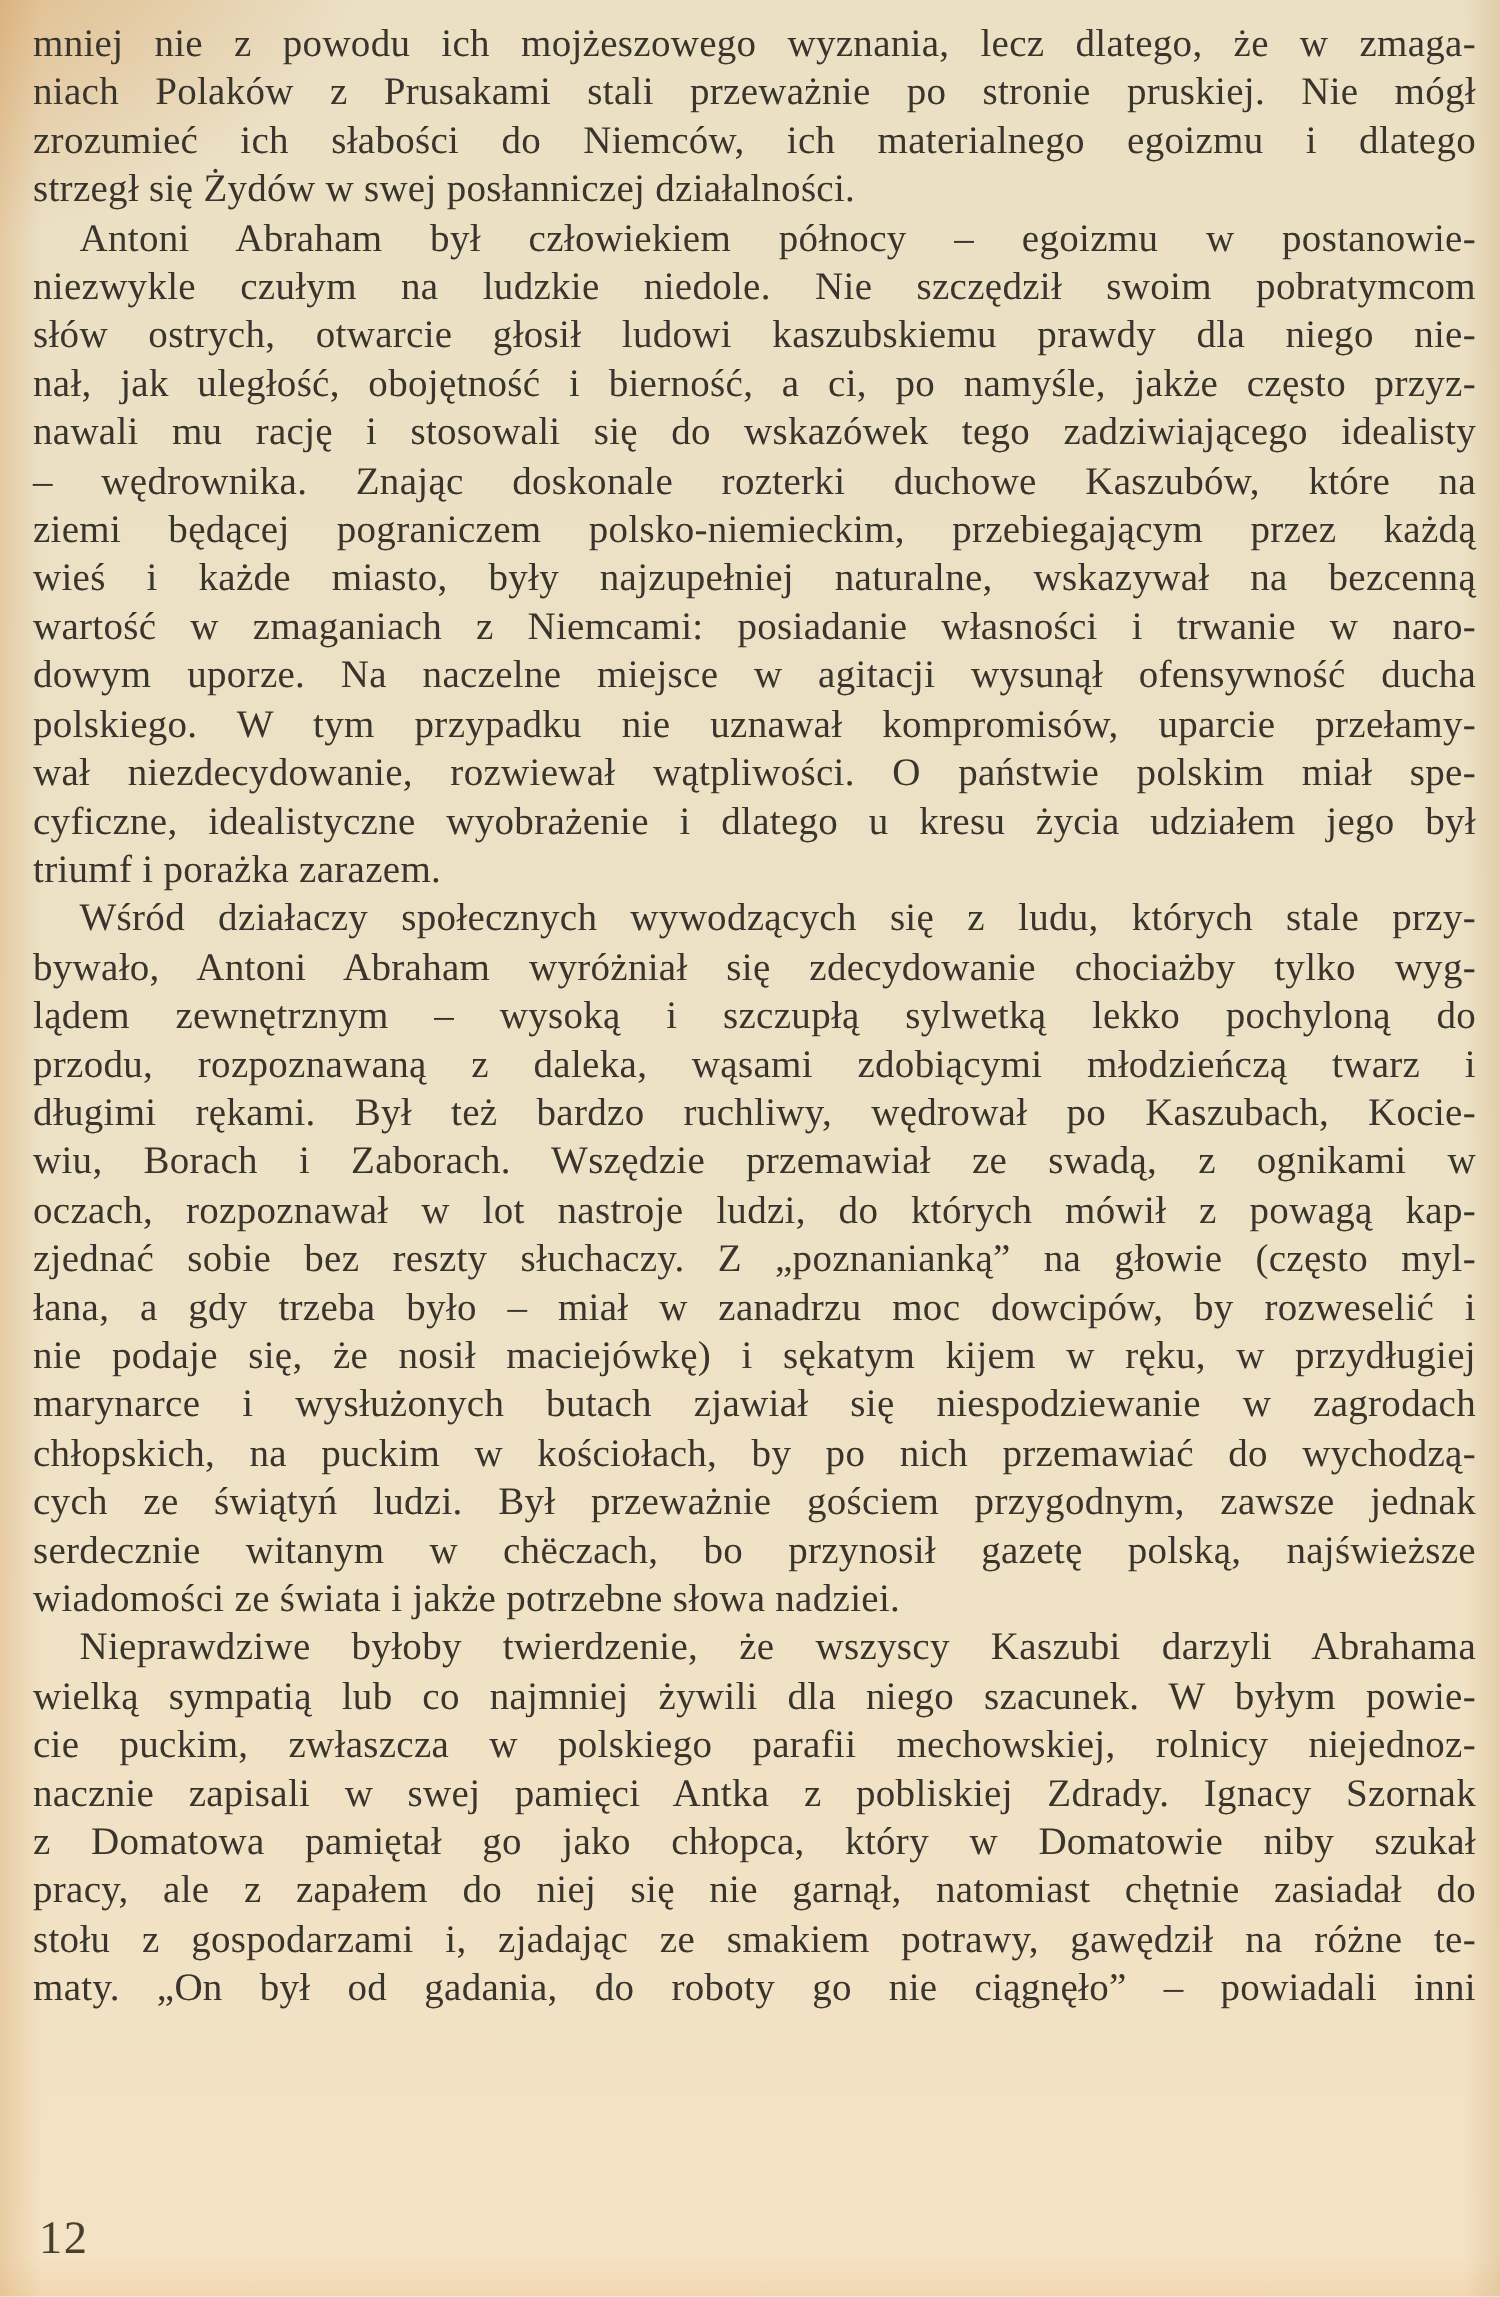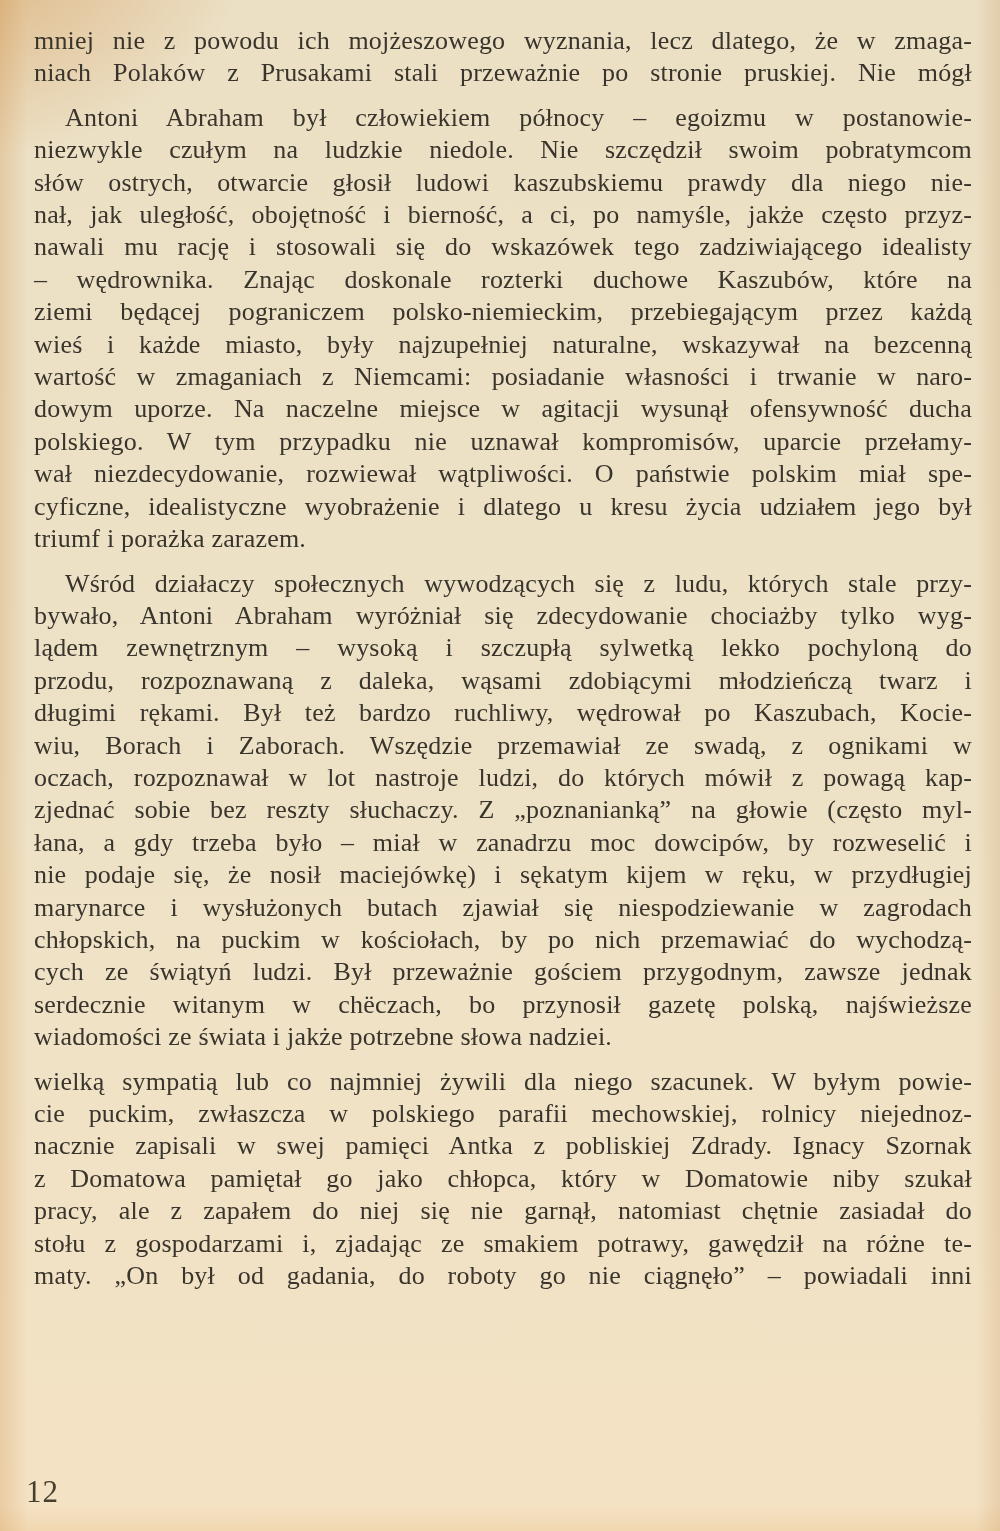--- a/index.html
+++ b/index.html
@@ -31,21 +31,21 @@
   .text-block {
     position: absolute;
     top: 13px;
     left: 22px;
     width: 962px;
     font-size: 26px;
     line-height: 32.42px;
     letter-spacing: 0.2px;
   }
   .paragraph {
-    margin: 12px;
+    margin: 0;
   }
   .line {
     height: 32.42px;
     white-space: pre-line;
   }
   .line.just {
     text-align: justify;
     text-align-last: justify;
     text-justify: inter-word;
   }
@@ -62,20 +62,22 @@
   }
 </style>
 </head>
 <body>
 
 <div class="page">
   <div class="text-block">
       <div class="paragraph">
         <div class="line just">mniej nie z powodu ich mojżeszowego wyznania, lecz dlatego, że w zmaga-</div>
         <div class="line just">niach Polaków z Prusakami stali przeważnie po stronie pruskiej. Nie mógł</div>
+        <div class="line just">zrozumieć ich słabości do Niemców, ich materialnego egoizmu i dlatego</div>
+        <div class="line">strzegł się Żydów w swej posłanniczej działalności.</div>
       </div>
       <div class="paragraph">
         <div class="line just indent">Antoni Abraham był człowiekiem północy – egoizmu w postanowie-</div>
         <div class="line just">niezwykle czułym na ludzkie niedole. Nie szczędził swoim pobratymcom</div>
         <div class="line just">słów ostrych, otwarcie głosił ludowi kaszubskiemu prawdy dla niego nie-</div>
         <div class="line just">nał, jak uległość, obojętność i bierność, a ci, po namyśle, jakże często przyz-</div>
         <div class="line just">nawali mu rację i stosowali się do wskazówek tego zadziwiającego idealisty</div>
         <div class="line just">– wędrownika. Znając doskonale rozterki duchowe Kaszubów, które na</div>
         <div class="line just">ziemi będącej pograniczem polsko-niemieckim, przebiegającym przez każdą</div>
         <div class="line just">wieś i każde miasto, były najzupełniej naturalne, wskazywał na bezcenną</div>
@@ -97,20 +99,21 @@
         <div class="line just">zjednać sobie bez reszty słuchaczy. Z „poznanianką” na głowie (często myl-</div>
         <div class="line just">łana, a gdy trzeba było – miał w zanadrzu moc dowcipów, by rozweselić i</div>
         <div class="line just">nie podaje się, że nosił maciejówkę) i sękatym kijem w ręku, w przydługiej</div>
         <div class="line just">marynarce i wysłużonych butach zjawiał się niespodziewanie w zagrodach</div>
         <div class="line just">chłopskich, na puckim w kościołach, by po nich przemawiać do wychodzą-</div>
         <div class="line just">cych ze świątyń ludzi. Był przeważnie gościem przygodnym, zawsze jednak</div>
         <div class="line just">serdecznie witanym w chëczach, bo przynosił gazetę polską, najświeższe</div>
         <div class="line">wiadomości ze świata i jakże potrzebne słowa nadziei.</div>
       </div>
       <div class="paragraph">
+        <div class="line just indent">Nieprawdziwe byłoby twierdzenie, że wszyscy Kaszubi darzyli Abrahama</div>
         <div class="line just">wielką sympatią lub co najmniej żywili dla niego szacunek. W byłym powie-</div>
         <div class="line just">cie puckim, zwłaszcza w polskiego parafii mechowskiej, rolnicy niejednoz-</div>
         <div class="line just">nacznie zapisali w swej pamięci Antka z pobliskiej Zdrady. Ignacy Szornak</div>
         <div class="line just">z Domatowa pamiętał go jako chłopca, który w Domatowie niby szukał</div>
         <div class="line just">pracy, ale z zapałem do niej się nie garnął, natomiast chętnie zasiadał do</div>
         <div class="line just">stołu z gospodarzami i, zjadając ze smakiem potrawy, gawędził na różne te-</div>
         <div class="line just">maty. „On był od gadania, do roboty go nie ciągnęło” – powiadali inni</div>
       </div>
     </div>
   <div class="page-number">12</div>

